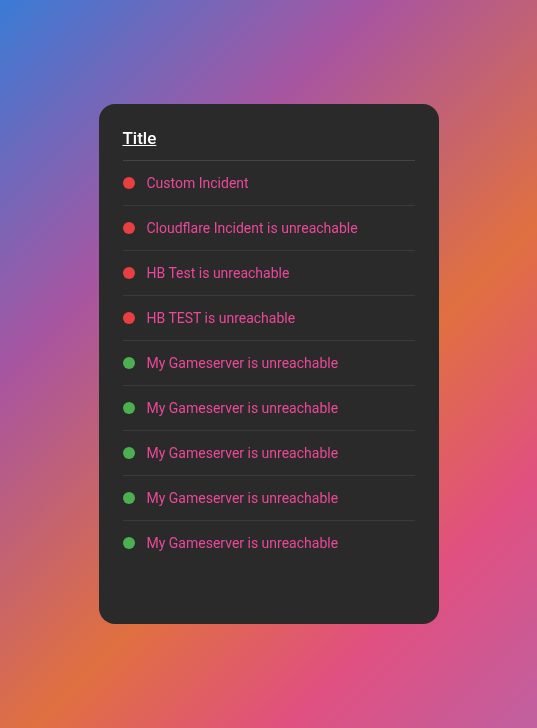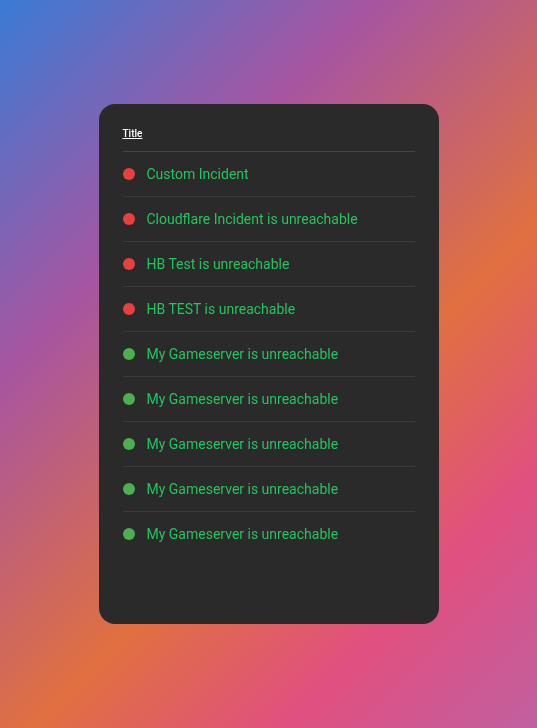--- a/index.html
+++ b/index.html
@@ -30,21 +30,21 @@
     .card-header {
       display: flex;
       align-items: center;
       padding-bottom: 12px;
       border-bottom: 1px solid #444;
       margin-bottom: 0;
     }
 
     .header-title {
       color: #ffffff;
-      font-size: 10px;
+      font-size: 17px;
       font-weight: 500;
       text-decoration: underline;
     }
 
     .list-item {
       display: flex;
       align-items: center;
       padding: 14px 0;
       border-bottom: 1px solid #3a3a3a;
       gap: 12px;
@@ -63,21 +63,21 @@
 
     .dot-red {
       background-color: #e84040;
     }
 
     .dot-green {
       background-color: #4caf50;
     }
 
     .item-text {
-      color: #22c55e;
+      color: #ec4899;
       font-size: 14px;
       font-weight: 400;
     }
   </style>
 </head>
 <body>
 
 <div class="card">
   <div class="card-header">
     <span class="header-title">Title</span>

